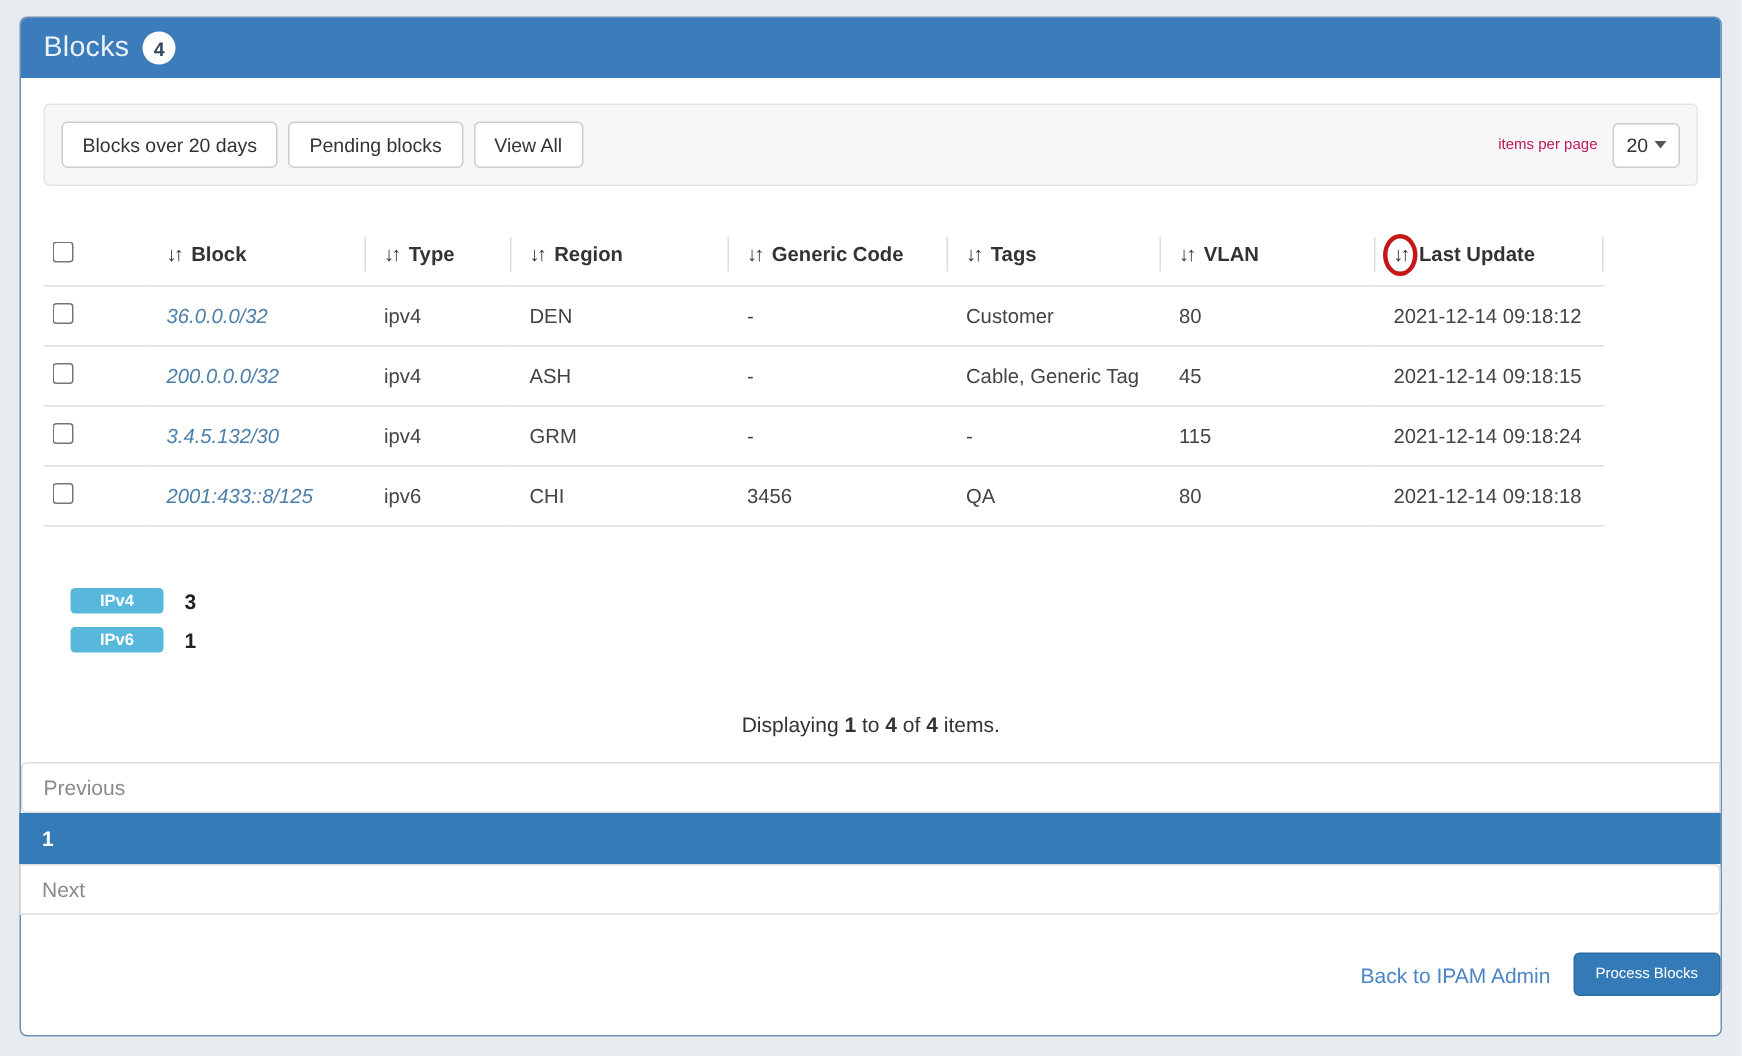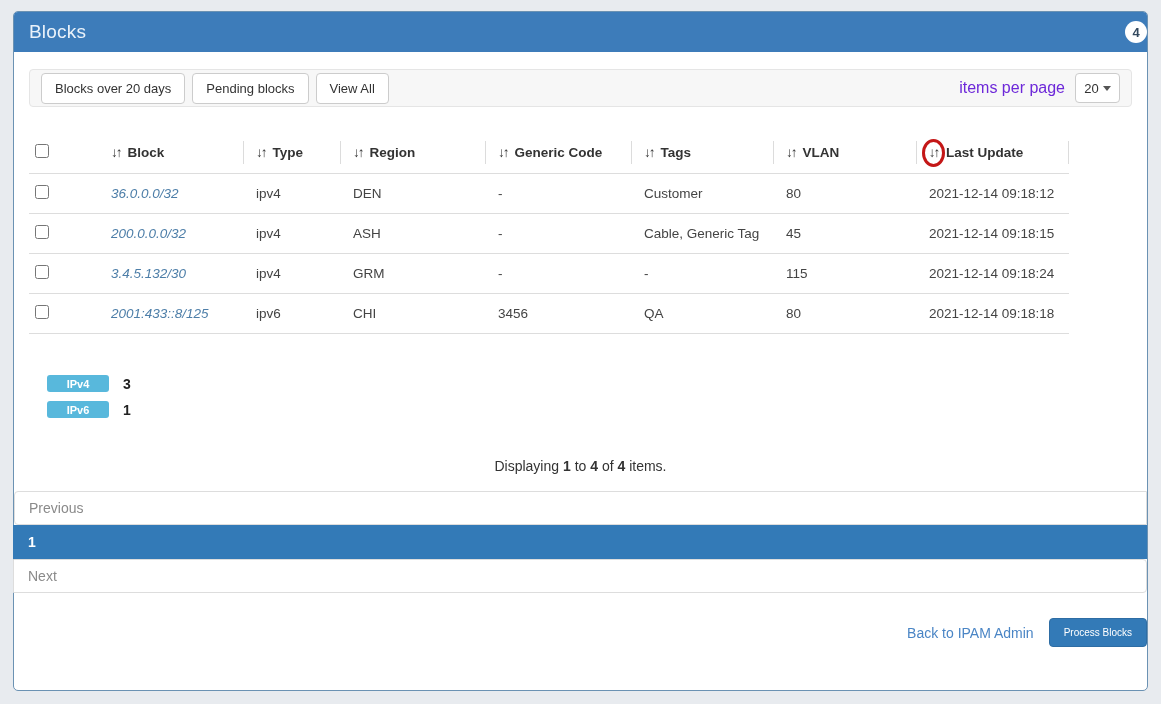--- a/index.html
+++ b/index.html
@@ -18,42 +18,41 @@
     border: 1px solid #6b92b3;
     border-radius: 5px;
   }
   .card-header {
     height: 40px;
     background: #3d7cba;
     border-radius: 4px 4px 0 0;
     display: flex;
     align-items: center;
     padding-left: 15px;
-    justify-content: space-between;
   }
   .card-title {
     color: #eaf2fa;
     font-size: 19px;
     letter-spacing: .2px;
   }
   .count-badge {
     margin-left: 9px;
     width: 22px; height: 22px;
     background: #ffffff;
     color: #33485e;
     border-radius: 50%;
     font-size: 13px;
     font-weight: bold;
     display: inline-flex;
     align-items: center;
     justify-content: center;
   }
   .toolbar {
     margin: 17px 15px 0 15px;
-    height: 38px;
+    height: 55px;
     background: #f7f7f7;
     border: 1px solid #e5e5e5;
     border-radius: 4px;
     display: flex;
     align-items: center;
     padding: 0 11px;
   }
   .filter-btn {
     background: #ffffff;
     border: 1px solid #cccccc;
@@ -63,21 +62,21 @@
     font-family: "Liberation Sans", sans-serif;
     padding: 7px 13px;
     margin-right: 7px;
     cursor: pointer;
   }
   .ipp-wrap {
     margin-left: auto;
     display: flex;
     align-items: center;
   }
-  .ipp-label { font-size: 16px; color: #6d28d9; margin-right: 10px; }
+  .ipp-label { font-size: 10px; color: #be185d; margin-right: 10px; }
   .ipp-select {
     width: 45px; height: 30px;
     background: #ffffff;
     border: 1px solid #cccccc;
     border-radius: 4px;
     display: flex;
     align-items: center;
     justify-content: center;
     gap: 4px;
     font-size: 13px;

